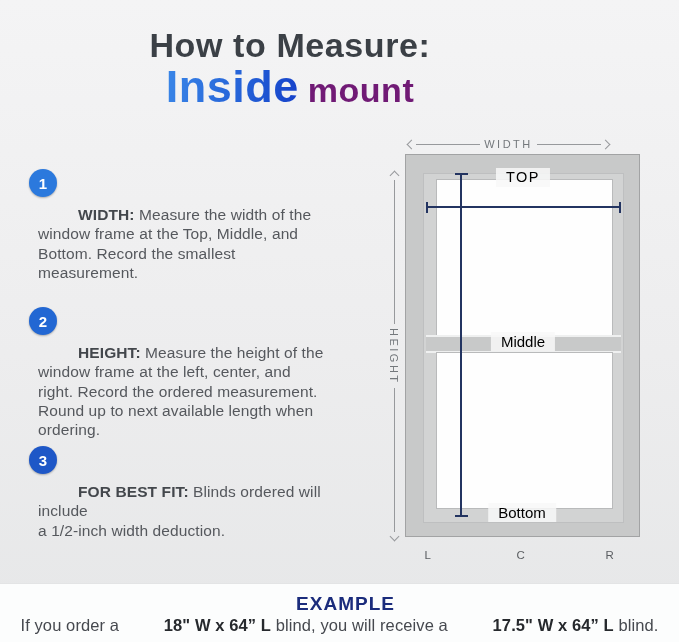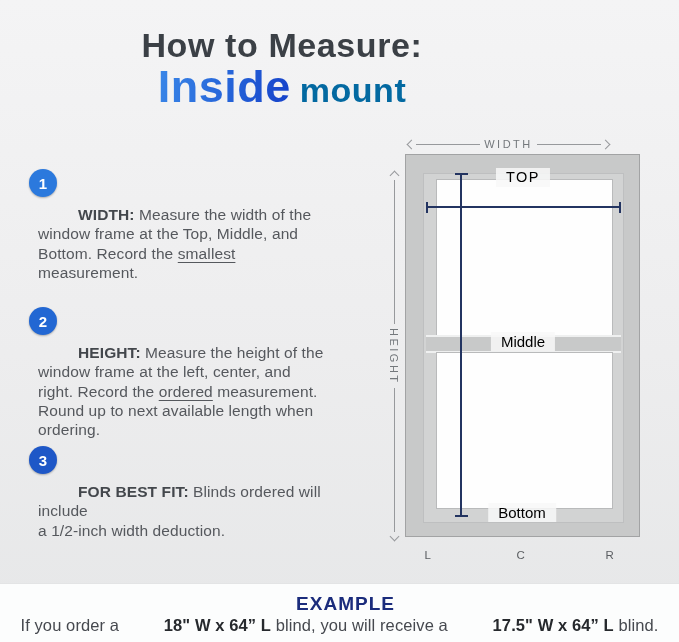--- a/index.html
+++ b/index.html
@@ -6,46 +6,46 @@
   html,body { width:679px; height:642px; }
   body {
     font-family:"Liberation Sans", sans-serif;
     position:relative;
     overflow:hidden;
     background:linear-gradient(180deg,#f4f4f5 0%,#ededee 55%,#e6e7e8 100%);
   }
   .canvas { position:absolute; inset:0; }
 
   
-  .title-block { position:absolute; top:26px; left:8px; width:548px; text-align:center; }
+  .title-block { position:absolute; top:26px; left:16px; width:548px; text-align:center; }
   .title-line1 { font-size:34px; font-weight:700; color:#3b4046; letter-spacing:0.6px; line-height:38px; }
   .title-line2 { line-height:44px; margin-top:1px; }
   .title-highlight {
     font-size:45px; font-weight:700; letter-spacing:0.5px;
     background:linear-gradient(100deg, var(--title-blue-start) 0%, #2563d8 55%, var(--title-blue-end) 100%);
     -webkit-background-clip:text; background-clip:text;
     color:transparent;
   }
-  .title-suffix { font-size:34px; font-weight:600; color:#0369a1; letter-spacing:0.5px; margin-left:9px; }
+  .title-suffix { font-size:34px; font-weight:600; color:#701a75; letter-spacing:0.5px; margin-left:9px; }
 
   
   .step { position:absolute; left:38px; width:318px; }
   .step-1 { top:169px; } .step-2 { top:307px; } .step-3 { top:446px; }
   .step-circle {
     width:28px; height:28px; border-radius:50%; margin-left:-9px;
     display:flex; align-items:center; justify-content:center;
     color:#fff; font-weight:700; font-size:15px;
     box-shadow:0 1px 2px rgba(0,0,0,0.28);
   }
   .step-1 .step-circle { background:var(--step-circle-1); }
   .step-2 .step-circle { background:var(--step-circle-2); }
   .step-3 .step-circle { background:var(--step-circle-3); }
   .step-text { margin-top:8px; font-size:15.5px; line-height:19.3px; color:#55585d; letter-spacing:0.1px; }
   .seg-bold { font-weight:700; color:#43474c;margin-left:40px; }
-  .seg-underline { text-decoration:underline; text-underline-offset:2.5px; }
+  .seg-underline { text-underline-offset:2.5px; }
 
   
   .diagram { position:absolute; left:384px; top:130px; width:282px; height:442px; }
 
   .win-frame {
     position:absolute; left:21px; top:24px; width:235px; height:383px;
     background:#c8c9c9; border:1px solid #a2a3a4;
   }
   .win-recess {
     position:absolute; left:17px; top:18px; width:201px; height:350px;

